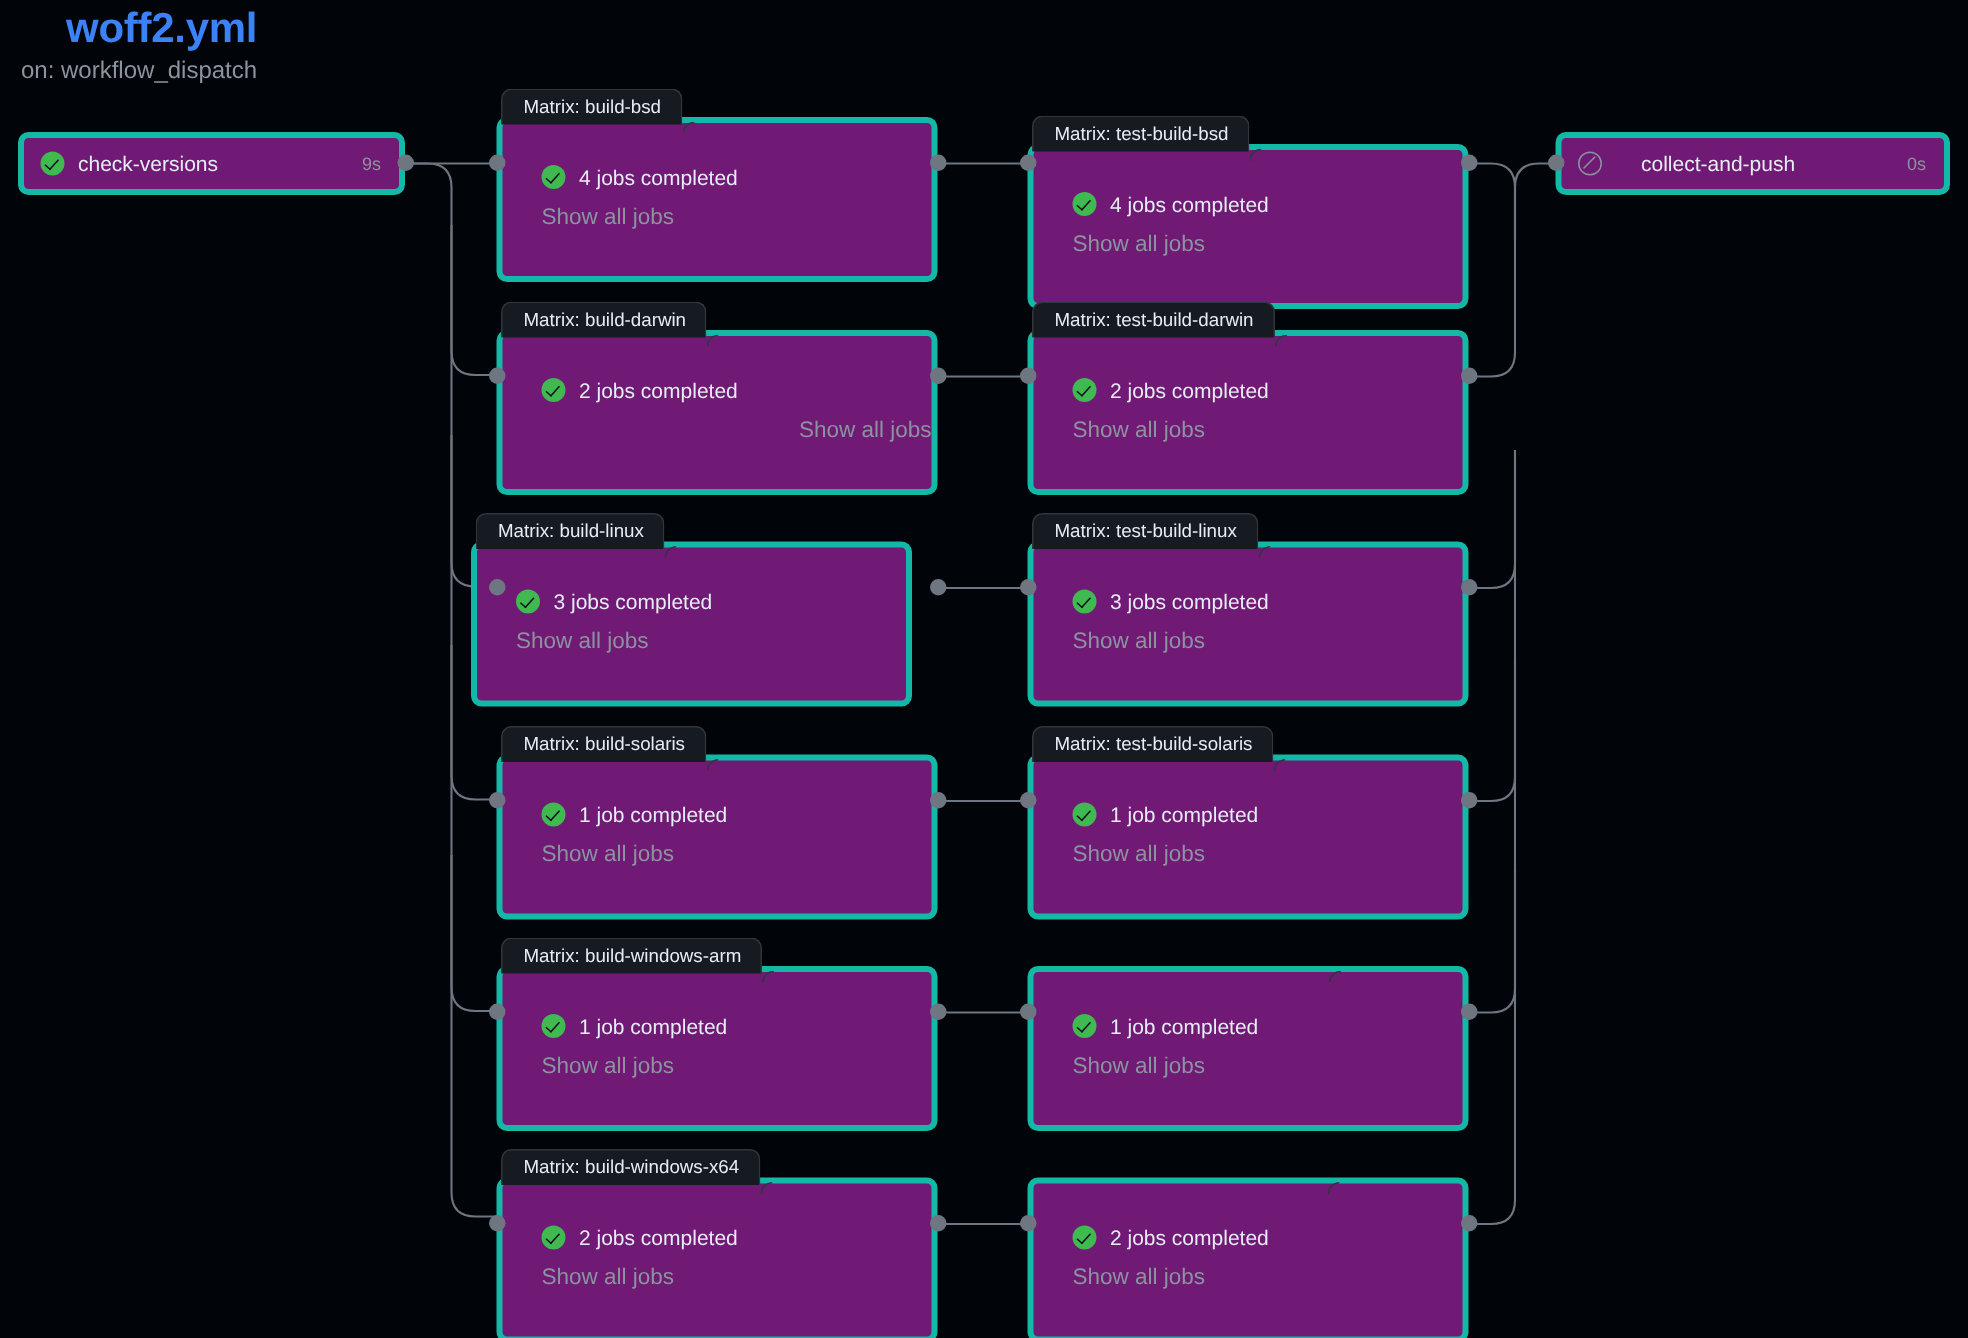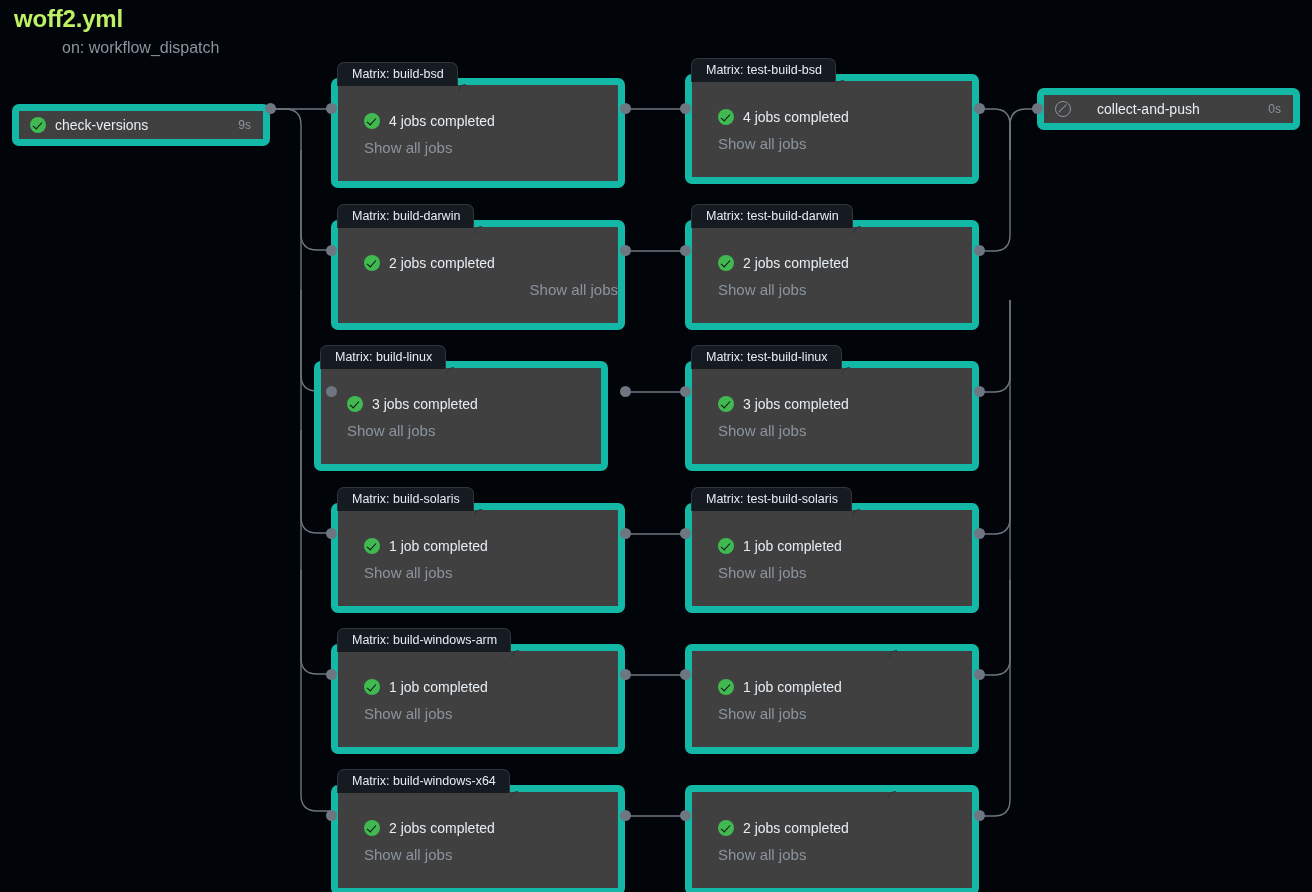--- a/index.html
+++ b/index.html
@@ -14,51 +14,51 @@
   }
 
   
   #workflow-header {
     position: absolute;
     left: 14px;
     top: 4px;
     z-index: 5;
   }
   #workflow-title {
-    font-size: 24px;
+    font-size: 28px;
     font-weight: bold;
-    color: #bef264;
+    color: #3b82f6;
     letter-spacing: -0.2px;
     line-height: 30px;
+    text-align: right;
   }
   #workflow-trigger {
     font-size: 16px;
     color: #8b949e;
     line-height: 24px;
     margin-top: 2px;
-    margin-left: 48px;
   }
 
   
   #graph-canvas {
     position: absolute;
     inset: 0;
   }
   #edge-layer {
     position: absolute;
     left: 0; top: 0;
     width: 1312px; height: 892px;
     pointer-events: none;
   }
 
   
   .node {
     position: absolute;
-    background: #404040;
-    border: 7px solid #14b8a6;
+    background: #701a75;
+    border: 4px solid #14b8a6;
     border-radius: 7px;
   }
 
   
   .job-node {
     height: 42px;
     display: flex;
     align-items: center;
     padding: 0 12px 0 11px;
     gap: 9px;
@@ -209,21 +209,21 @@
       <path d="M980,251 H994 q16,0 16,-16 V125"></path>
       <path d="M980,392 H994 q16,0 16,-16 V300"></path>
       <path d="M980,534 H994 q16,0 16,-16 V440"></path>
       <path d="M980,675 H994 q16,0 16,-16 V580"></path>
       <path d="M980,816 H994 q16,0 16,-16 V720"></path>
       <path d="M1010,160 V125 q0,-16 16,-16 H1037"></path>
       <path d="M1010,300 V720"></path>
     </g>
   </svg>
 
-  <div class="node job-node" style="left:12px; top:88px; width:258px;margin-top:16px;">
+  <div class="node job-node" style="left:12px; top:88px; width:258px;">
     <span class="icon icon-success"></span>
     <span class="job-label">check-versions</span>
     <span class="job-duration">9s</span>
   </div>
   <div class="port" style="left:265px; top:103px;"></div>
 
   <div class="node job-node" style="left:1037px; top:88px; width:263px;gap:26px;">
     <span class="icon icon-skipped"></span>
     <span class="job-label">collect-and-push</span>
     <span class="job-duration">0s</span>
@@ -319,21 +319,21 @@
       <div class="matrix-status">
         <span class="icon icon-success"></span>
         <span class="matrix-status-text">2 jobs completed</span>
       </div>
       <div class="matrix-showall">Show all jobs</div>
     </div>
   </div>
   <div class="port" style="left:326px; top:810px;"></div>
   <div class="port" style="left:620px; top:810px;"></div>
 
-  <div class="node matrix-node" style="left:685px; top:74px;">
+  <div class="node matrix-node" style="left:685px; top:96px;">
     <div class="matrix-tab">
       <span class="matrix-tab-label">Matrix: test-build-bsd</span>
     </div>
     <div class="tab-notch" style="left: 144px;"></div>
     <div class="matrix-body">
       <div class="matrix-status">
         <span class="icon icon-success"></span>
         <span class="matrix-status-text">4 jobs completed</span>
       </div>
       <div class="matrix-showall">Show all jobs</div>

